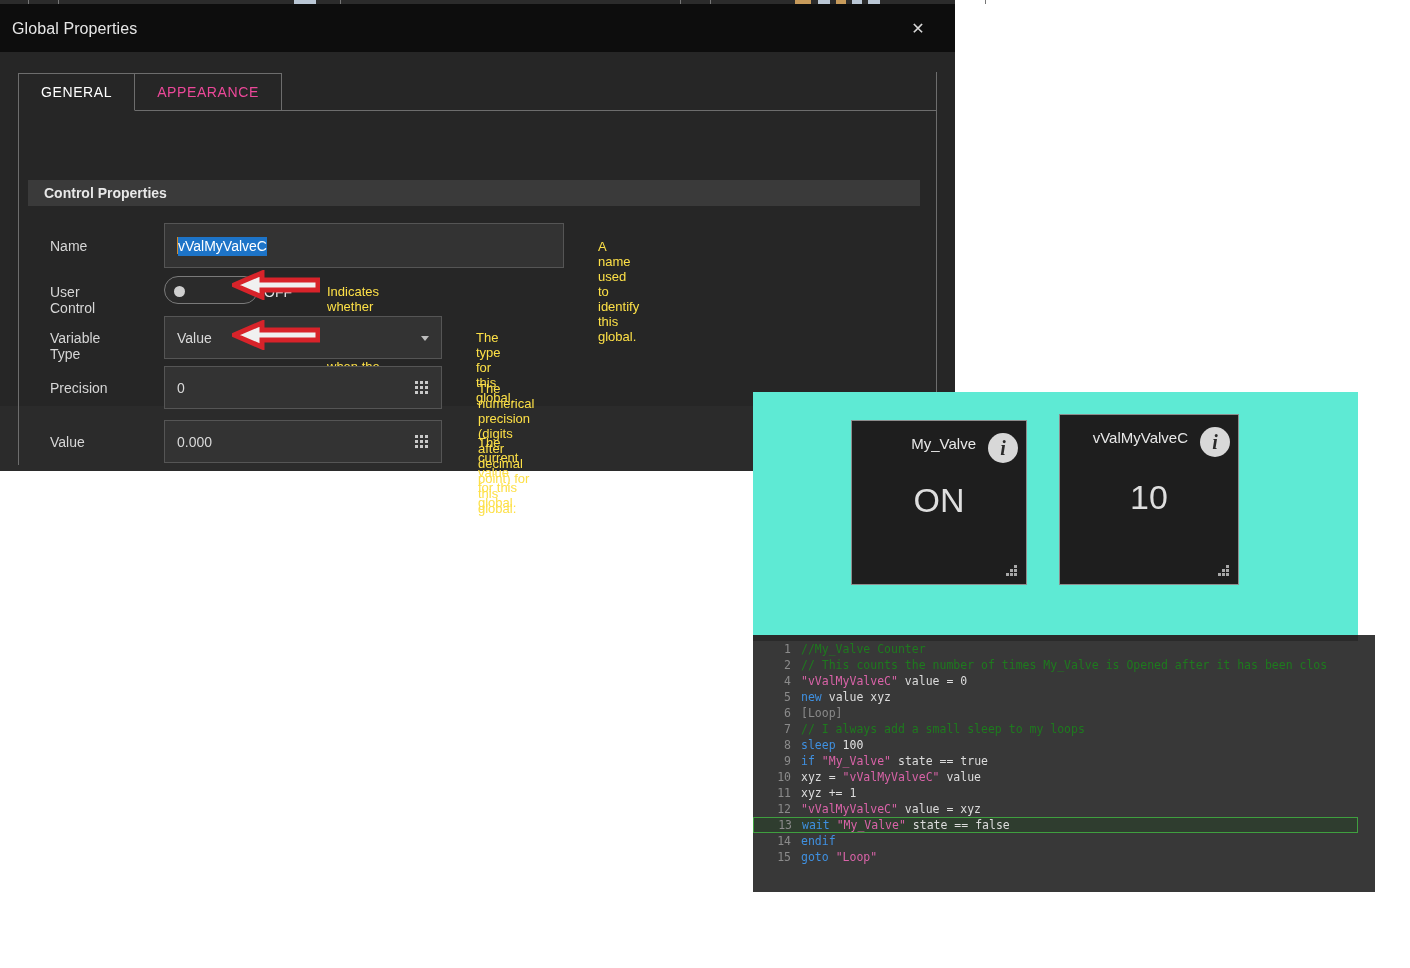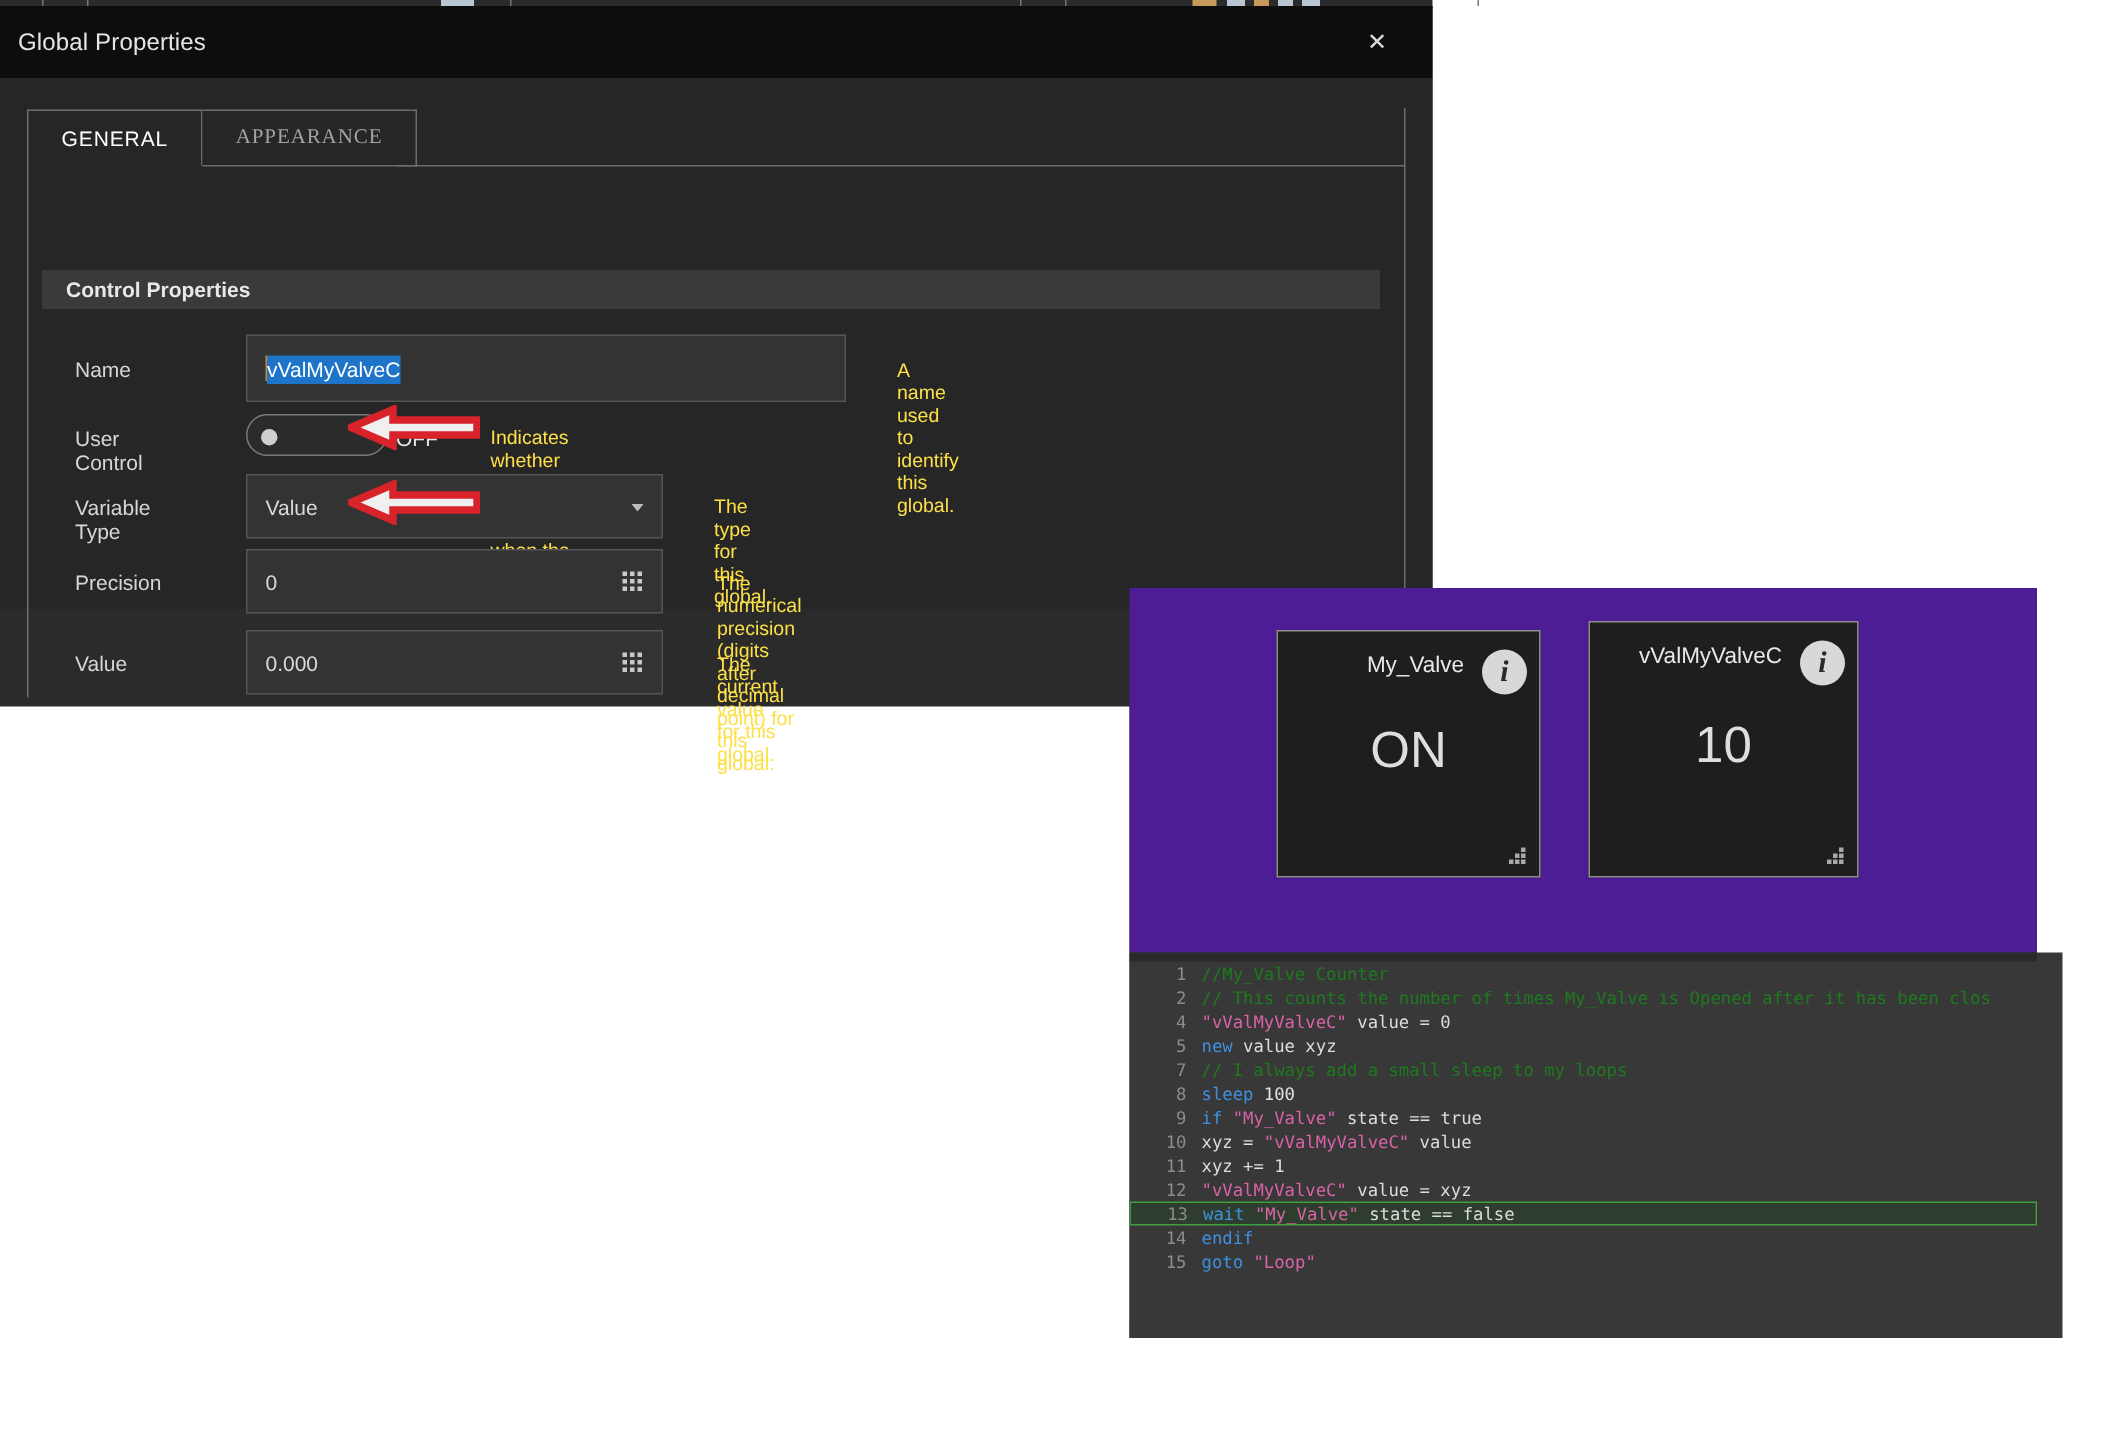--- a/index.html
+++ b/index.html
@@ -46,21 +46,21 @@
   
   .tabs { position: absolute; left: 18px; top: 21px; height: 38px; display: flex; }
   .tab {
     height: 38px; box-sizing: border-box; padding: 0 22px;
     display: flex; align-items: center; justify-content: center;
     font-size: 14px; letter-spacing: .6px;
     border: 1px solid #6d6d6d; background: #262626;
     cursor: pointer;
   }
   .tab.active { color: #ffffff; border-bottom-color: #262626; }
-  .tab.inactive { color: #a3a3a3; border-left: none; font-family: Liberation Serif, serif; }
+  .tab.inactive { color: #ec4899; border-left: none; }
 
   .tabs-underline {
     position: absolute; left: 18px; top: 58px; width: 919px; height: 1px;
     background: #6d6d6d;
   }
   .panel-left-border {
     position: absolute; left: 18px; top: 58px; width: 1px; height: 355px;
     background: #6d6d6d;
   }
   .panel-right-border {
@@ -133,21 +133,21 @@
   
   .arrow-ann { position: absolute; }
 
   
   .runtime {
     position: absolute; left: 753px; top: 392px; width: 605px; height: 500px;
     background: #2a2a2a;
   }
   .runtime-canvas {
     position: absolute; left: 0; top: 0; width: 605px; height: 243px;
-    background: #4c1d95;
+    background: #5eead4;
   }
   .widget {
     position: absolute; box-sizing: border-box;
     background: #1e1e1e; border: 1px solid #8d8d8d;
   }
   .widget-title {
     position: absolute; right: 50px; top: 14px;
     font-size: 15px; color: #e8e8e8; white-space: nowrap;
   }
   .widget-info {
@@ -354,20 +354,21 @@
 
     </div>
 
     <div class="code-pane">
       <div class="code-top-strip"></div>
       <div class="code-lines" id="code-lines">
           <div class="cline"><span class="gut">1</span><span class="tok-com">//My_Valve Counter</span></div>
           <div class="cline"><span class="gut">2</span><span class="tok-com">// This counts the number of times My_Valve is Opened after it has been clos</span></div>
           <div class="cline"><span class="gut">4</span><span class="tok-str">"vValMyValveC"</span><span class="tok-txt"> value = 0</span></div>
           <div class="cline"><span class="gut">5</span><span class="tok-kw">new</span><span class="tok-txt"> value xyz</span></div>
+          <div class="cline"><span class="gut">6</span><span class="tok-lbl">[Loop]</span></div>
           <div class="cline"><span class="gut">7</span><span class="tok-com">// I always add a small sleep to my loops</span></div>
           <div class="cline"><span class="gut">8</span><span class="tok-kw">sleep</span><span class="tok-num"> 100</span></div>
           <div class="cline"><span class="gut">9</span><span class="tok-kw">if</span><span class="tok-txt"> </span><span class="tok-str">"My_Valve"</span><span class="tok-txt"> state == true</span></div>
           <div class="cline"><span class="gut">10</span><span class="tok-txt">xyz = </span><span class="tok-str">"vValMyValveC"</span><span class="tok-txt"> value</span></div>
           <div class="cline"><span class="gut">11</span><span class="tok-txt">xyz += 1</span></div>
           <div class="cline"><span class="gut">12</span><span class="tok-str">"vValMyValveC"</span><span class="tok-txt"> value = xyz</span></div>
           <div class="cline hl"><span class="gut">13</span><span class="tok-kw">wait</span><span class="tok-txt"> </span><span class="tok-str">"My_Valve"</span><span class="tok-txt"> state == false</span></div>
           <div class="cline"><span class="gut">14</span><span class="tok-kw">endif</span></div>
           <div class="cline"><span class="gut">15</span><span class="tok-kw">goto</span><span class="tok-txt"> </span><span class="tok-str">"Loop"</span></div>
         </div>

